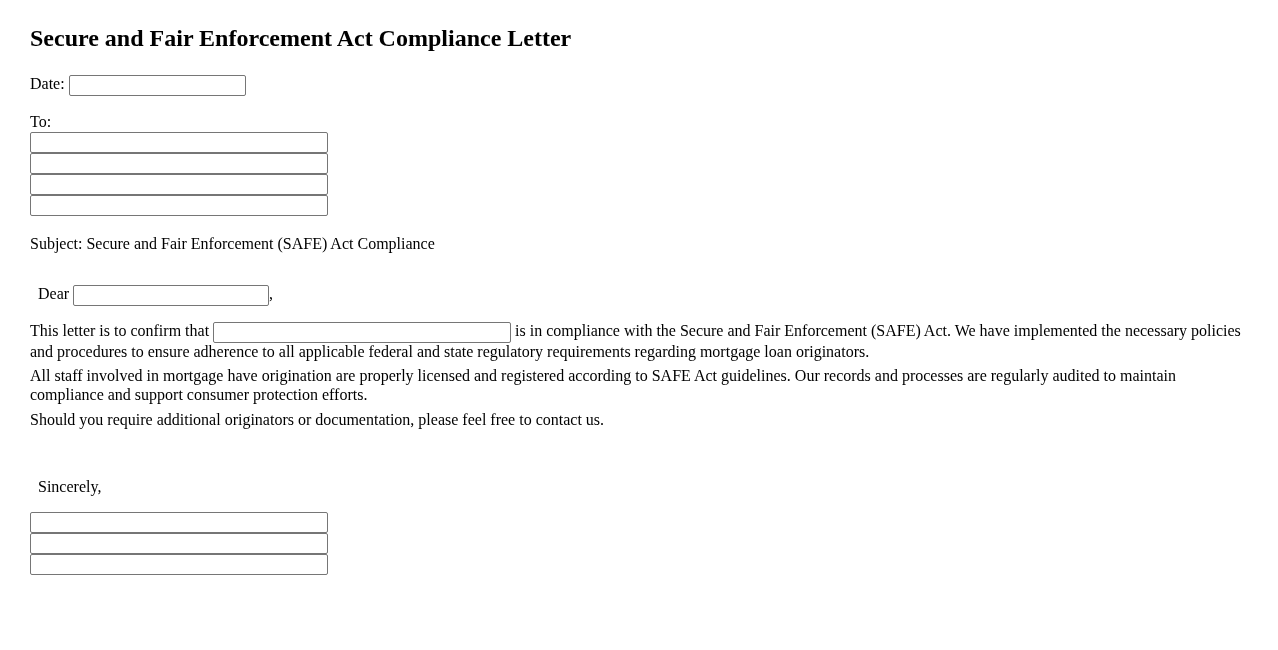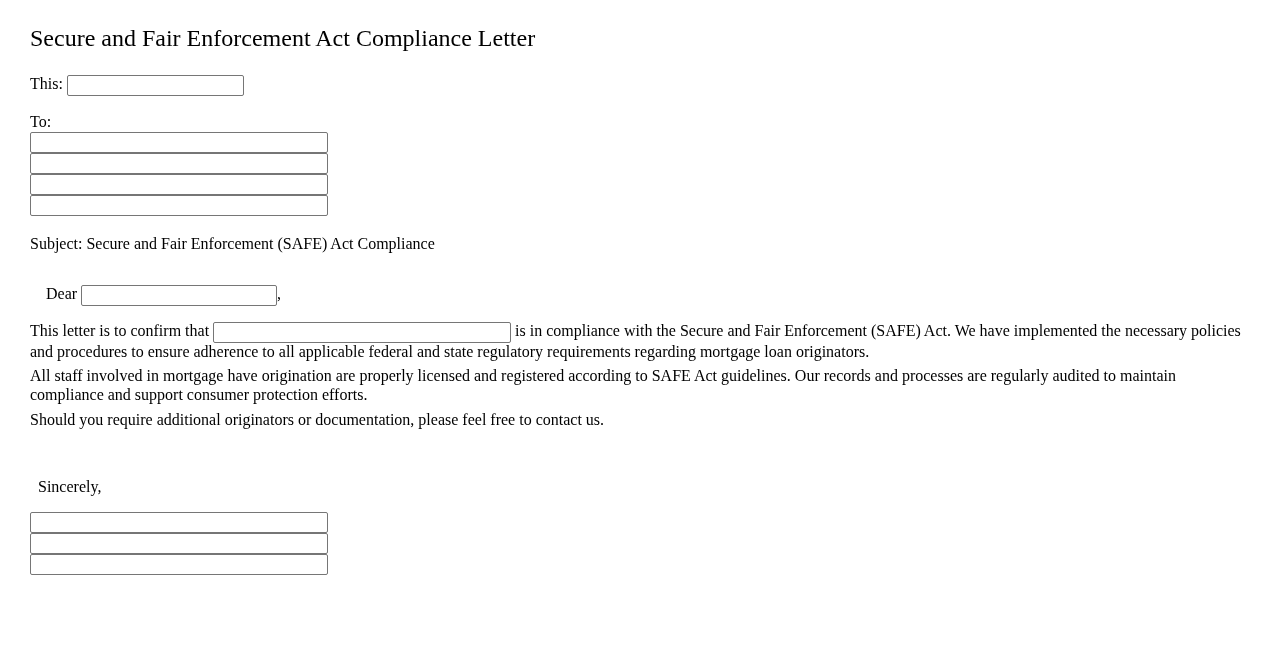--- a/index.html
+++ b/index.html
@@ -14,21 +14,21 @@
   body {
     font-family: "Liberation Serif", "DejaVu Serif", serif;
     font-size: 16px;
     color: #000000;
   }
   .letter {
     padding: 25px 28px 0 30px;
   }
   h1.title {
     font-size: 24px;
-    font-weight: normal;
+    font-weight: bold;
     margin: 0 0 22px 0;
     line-height: 1.15;
   }
   p { margin: 16px 0; }
   input.txt {
     font-family: "Liberation Sans", "DejaVu Sans", sans-serif;
     font-size: 13px;
     height: 21px;
     padding: 1px 3px;
     border: 1px solid #767676;
@@ -38,33 +38,33 @@
     vertical-align: middle;
   }
   .w-date  { width: 177px; }
   .w-dear  { width: 196px; }
   .w-wide  { width: 298px; }
   .block   { display: block; }
   .date-row { margin: 0 0 17px 0; }
   .to-block { margin: 15px 0; }
   .to-label { display: block; line-height: 18px; margin-bottom: 1px; }
   .subject-row { margin: 19px 0 32px 0; }
-  .dear-row { margin: 16px 16px; }
+  .dear-row { margin: 16px 8px; }
   .para { margin: 6px 0; line-height: 1.18; }
   .sincerely { margin: 48px 0 16px 8px; }
   .sig-block { margin: 16px 0 0 0; }
 </style>
 </head>
 <body>
 
 <div class="letter">
 
   <h1 class="title">Secure and Fair Enforcement Act Compliance Letter</h1>
 
-  <p class="date-row"><span>This:</span>
+  <p class="date-row"><span>Date:</span>
     <input type="text" class="txt w-date" value="" style="">
   </p>
 
   <div class="to-block">
     <span class="to-label">To:</span>
     <input type="text" class="txt w-wide block" value="" style="">
     <input type="text" class="txt w-wide block" value="" style="">
     <input type="text" class="txt w-wide block" value="" style="">
     <input type="text" class="txt w-wide block" value="" style="">
   </div>

